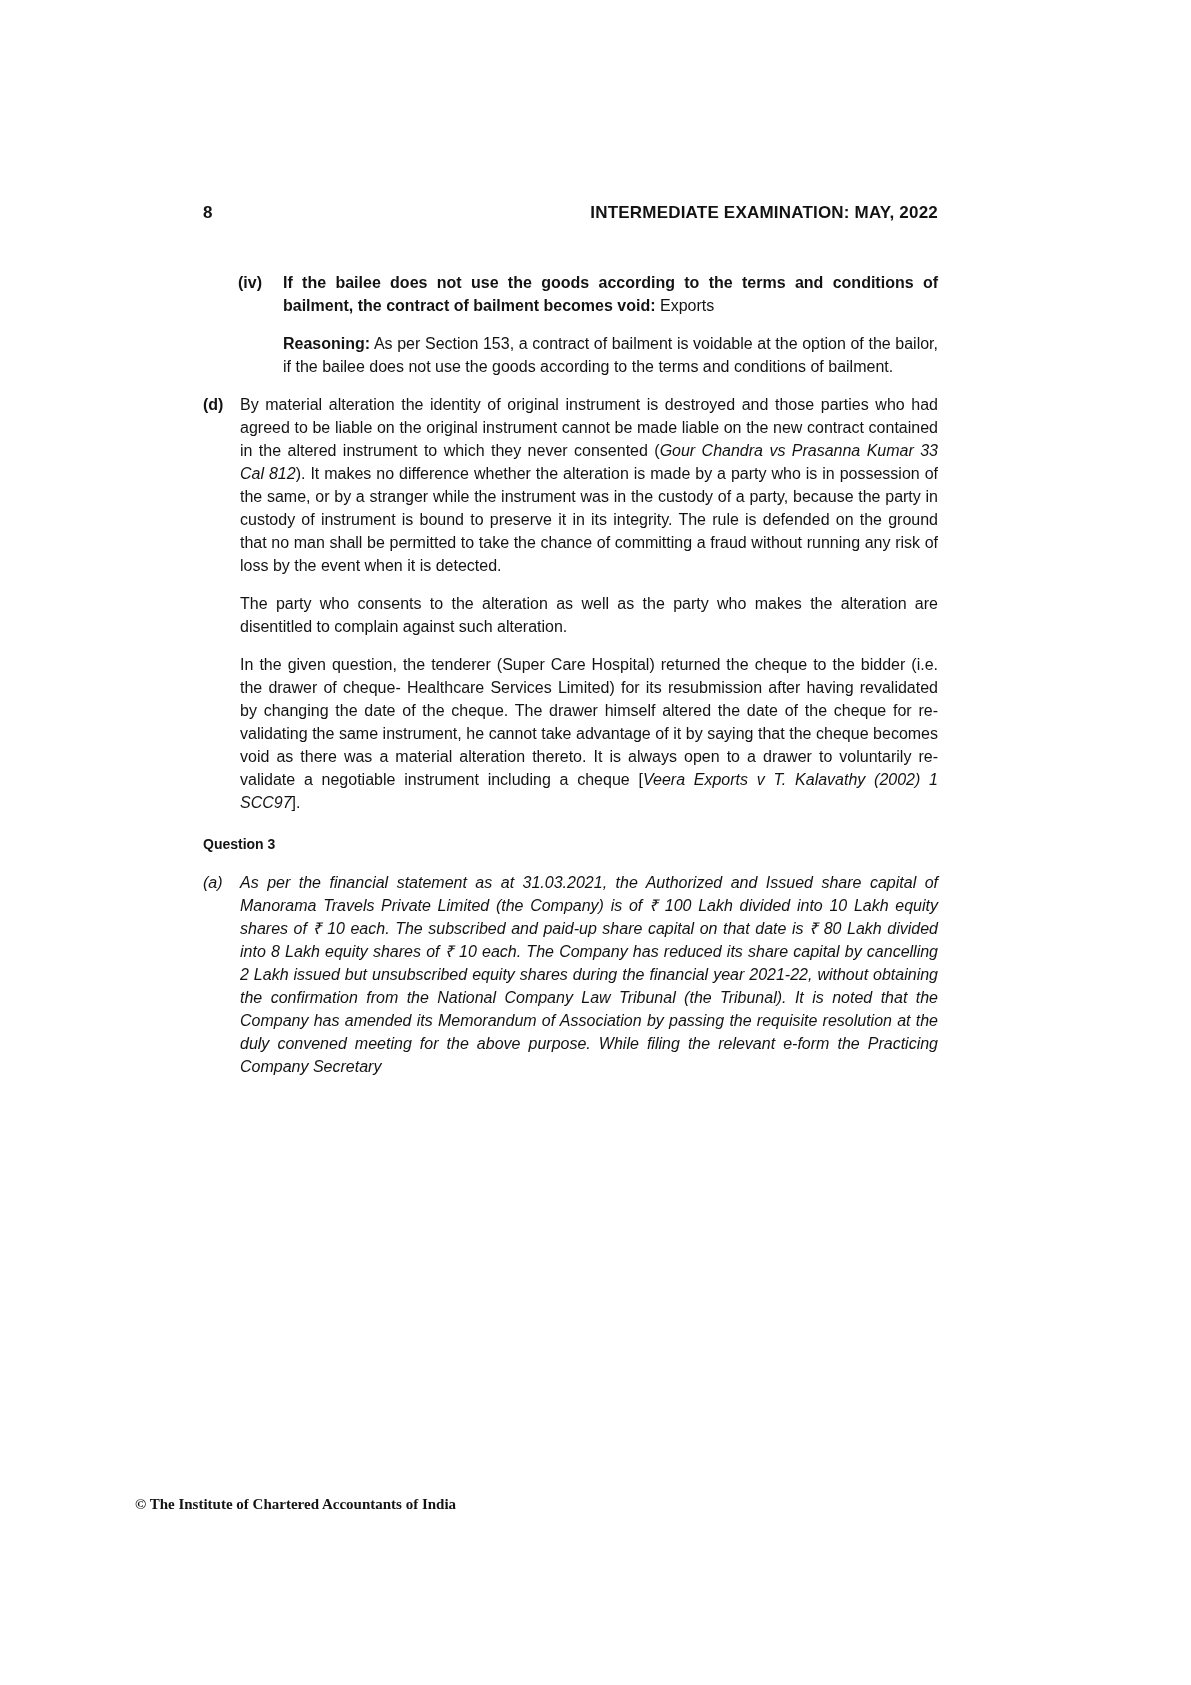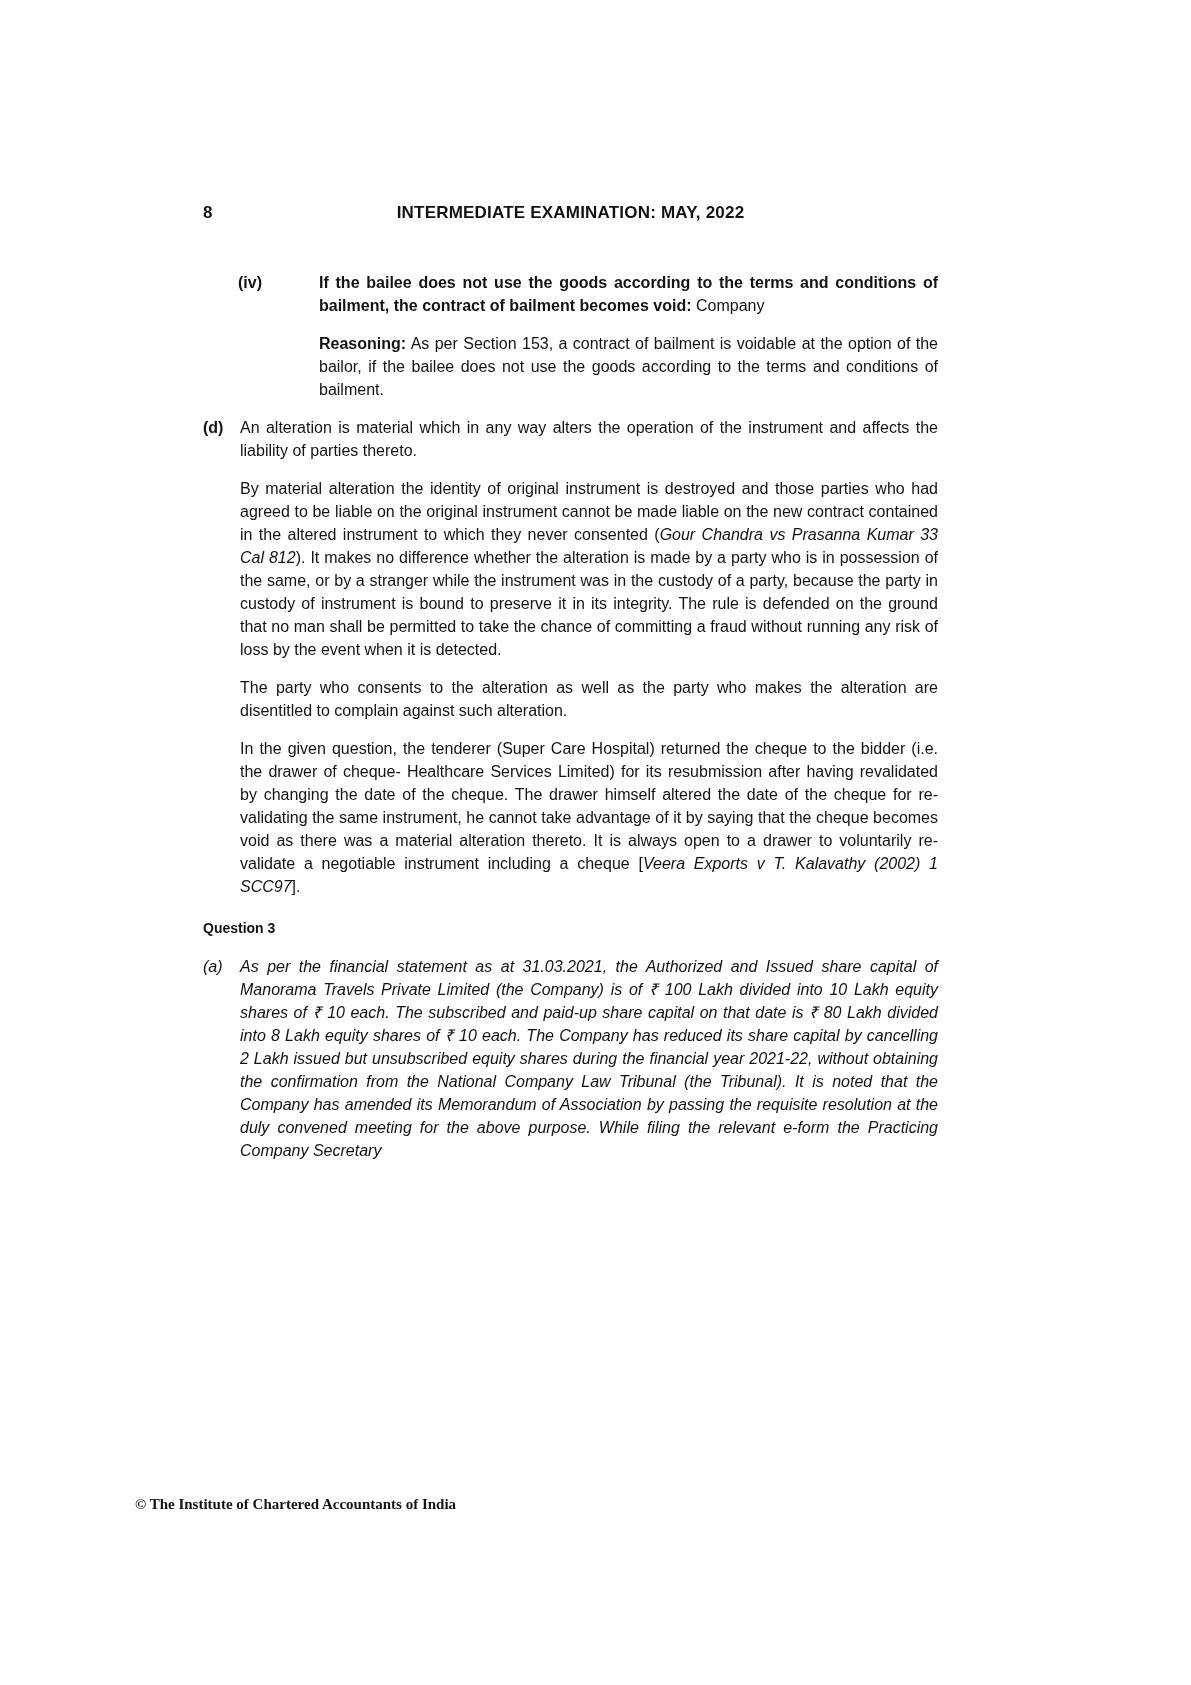--- a/index.html
+++ b/index.html
@@ -23,40 +23,40 @@
     height: 22px;
   }
   .page-number {
     position: absolute;
     left: 0;
     top: 0;
     font-weight: bold;
     font-size: 17px;
   }
   .page-title {
-    text-align: center;
+    text-align: right;
     font-weight: bold;
     font-size: 17px;
     letter-spacing: 0.2px;
   }
   .content {
     position: absolute;
     top: 271px;
     left: 203px;
     width: 735px;
     font-size: 16px;
   }
   .para {
     line-height: 23px;
     text-align: justify;
     margin-bottom: 15px;
   }
   .row { display: flex; align-items: flex-start; }
   .li-label { line-height: 23px; font-size: 16px; }
-  .iv-row { margin-left: 35px; gap: 36px; }
+  .iv-row { margin-left: 35px; }
   .iv-row > .li-label { flex: 0 0 45px; }
   .d-row > .li-label { flex: 0 0 37px; }
   .a-row > .li-label { flex: 0 0 37px; }
   .li-body { flex: 1 1 auto; min-width: 0; }
   .bold { font-weight: bold; }
   .italic { font-style: italic; }
   .q-heading {
     font-weight: bold;
     font-size: 14px;
     line-height: 23px;
@@ -80,29 +80,28 @@
   <div class="page-header">
     <span class="page-number">8</span>
     <div class="page-title">INTERMEDIATE EXAMINATION: MAY, 2022</div>
   </div>
 
   <div class="content">
 
     <div class="row iv-row">
       <span class="li-label bold">(iv)</span>
       <div class="li-body">
-        <p class="para"><span class="bold">If the bailee does not use the goods according to the terms and conditions of bailment, the contract of bailment becomes void:</span> <span>Company</span></p>
+        <p class="para"><span class="bold">If the bailee does not use the goods according to the terms and conditions of bailment, the contract of bailment becomes void:</span> <span>Exports</span></p>
         <p class="para"><span class="bold">Reasoning:</span> <span>As per Section 153, a contract of bailment is voidable at the option of the bailor, if the bailee does not use the goods according to the terms and conditions of bailment.</span></p>
       </div>
     </div>
 
     <div class="row d-row">
       <span class="li-label bold">(d)</span>
       <div class="li-body">
-        <p class="para">An alteration is material which in any way alters the operation of the instrument and affects the liability of parties thereto.</p>
         <p class="para"><span>By material alteration the identity of original instrument is destroyed and those parties who had agreed to be liable on the original instrument cannot be made liable on the new contract contained in the altered instrument to which they never consented (</span><span class="italic">Gour Chandra vs Prasanna Kumar 33 Cal 812</span><span>). It makes no difference whether the alteration is made by a party who is in possession of the same, or by a stranger while the instrument was in the custody of a party, because the party in custody of instrument is bound to preserve it in its integrity. The rule is defended on the ground that no man shall be permitted to take the chance of committing a fraud without running any risk of loss by the event when it is detected.</span></p>
         <p class="para">The party who consents to the alteration as well as the party who makes the alteration are disentitled to complain against such alteration.</p>
         <p class="para"><span>In the given question, the tenderer (Super Care Hospital) returned the cheque to the bidder (i.e. the drawer of cheque- Healthcare Services Limited) for its resubmission after having revalidated by changing the date of the cheque. The drawer himself altered the date of the cheque for re-validating the same instrument, he cannot take advantage of it by saying that the cheque becomes void as there was a material alteration thereto. It is always open to a drawer to voluntarily re-validate a negotiable instrument including a cheque [</span><span class="italic">Veera Exports v T. Kalavathy (2002) 1 SCC97</span><span>].</span></p>
       </div>
     </div>
 
     <div class="q-heading">Question 3</div>
 
     <div class="row a-row italic">
       <span class="li-label">(a)</span>

